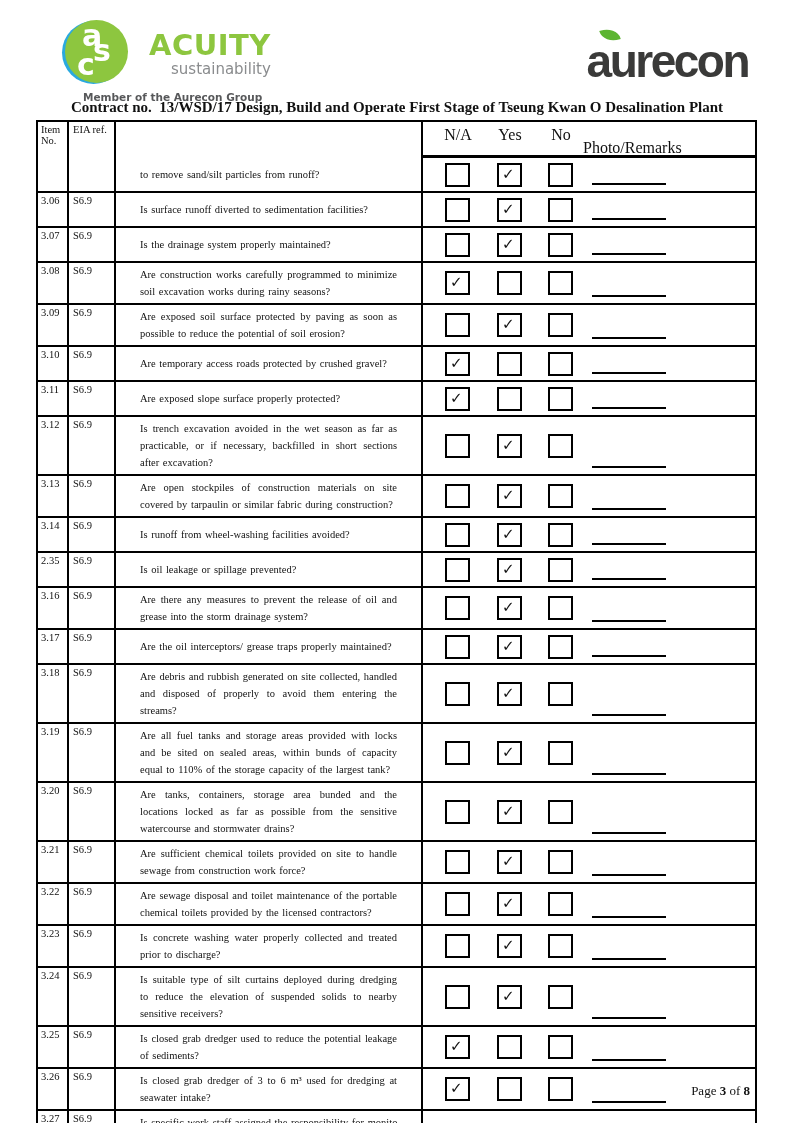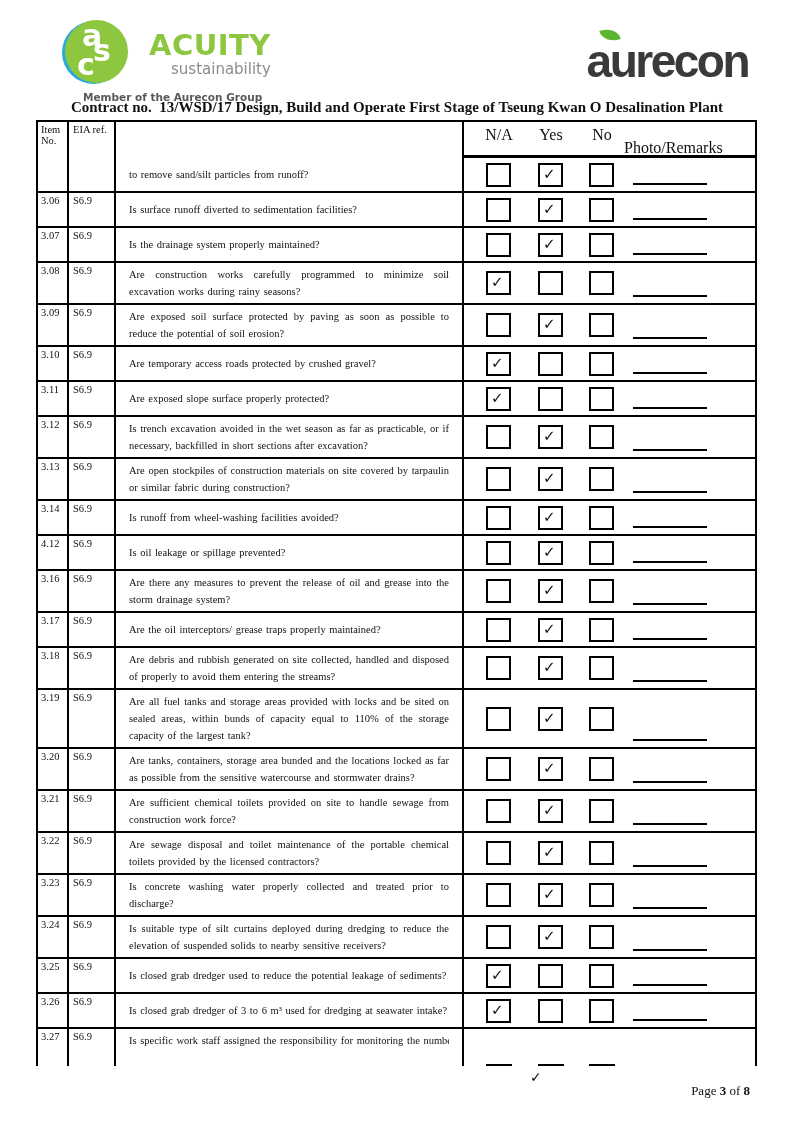--- a/index.html
+++ b/index.html
@@ -33,21 +33,21 @@
   
   .title { text-align:center; font-weight:bold; font-size:15px; white-space:pre; margin:3px 0 4px; }
   
   .table { width:721px; margin-left:36px; border:2px solid #000; border-bottom:none; }
   .head, .row { display:flex; }
   .row { border-top:2px solid #000; }
   .row.no-top { border-top:none; }
   .c { border-right:2px solid #000; position:relative; }
   .c.item { width:31px;  flex:none; padding:2px 1px 0 3px; font-size:10.5px; }
   .c.eia  { width:47px;  flex:none; padding:2px 2px 0 4px; font-size:10.5px; }
-  .c.q    { width:348px; flex:none; padding:3px 13px; font-size:10.5px; line-height:17px;
+  .c.q    { width:307px; flex:none; padding:3px 24px; font-size:10.5px; line-height:17px;
             display:flex; align-items:center; }
   .c.q span { width:100%; text-align:justify; word-spacing:1px; }
   .c.boxes { flex:1; border-right:none; position:relative; min-height:33px; }
   .row { min-height:33px; }
   .head { height:36px; }
   .head .c { border-right:2px solid #000; }
   .head .c.boxes { border-right:none; border-bottom:3px solid #000; }
   .hl { position:absolute; top:4px; font-size:16px; text-align:center; }
   .hl-na  { left:15px;  width:40px; }
   .hl-yes { left:63px;  width:48px; }
@@ -256,21 +256,21 @@
           <div class="c boxes">
             <div class="box box-na"></div>
             <div class="box box-yes">
               <span class="tick">✓</span>
             </div>
             <div class="box box-no"></div>
             <div class="uline"></div>
           </div>
         </div>
         <div class="row">
-          <div class="c item"><span>4.12</span></div>
+          <div class="c item"><span>2.35</span></div>
           <div class="c eia"><span>S6.9</span></div>
           <div class="c q">
             <span>Is oil leakage or spillage prevented?</span>
           </div>
           <div class="c boxes">
             <div class="box box-na"></div>
             <div class="box box-yes">
               <span class="tick">✓</span>
             </div>
             <div class="box box-no"></div>

